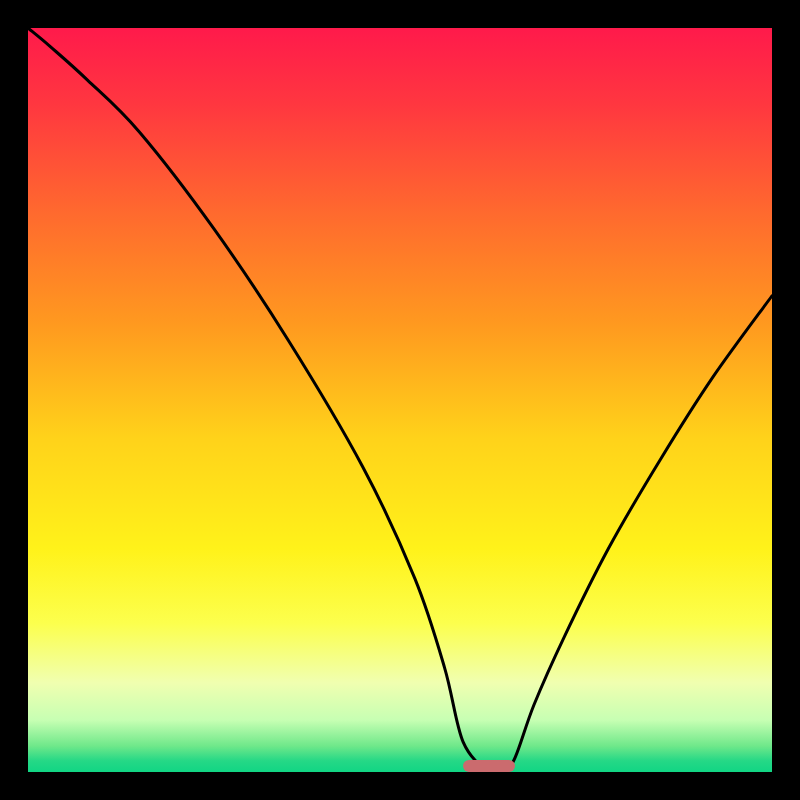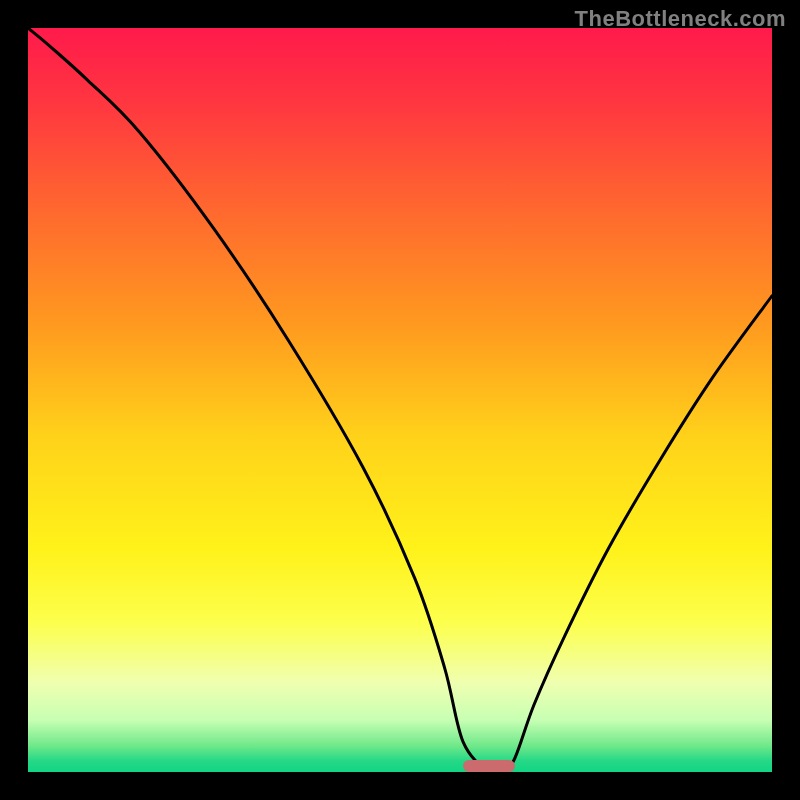--- a/index.html
+++ b/index.html
@@ -55,21 +55,20 @@
     height: 12px;
     background: #cb6b6e;
     border-radius: 6px;
   }
 </style>
 </head>
 <body>
 
 <div class="frame">
 
-  <div class="watermark">TheBottleneck.com</div>
 
   <div class="plot">
     <svg class="gradient" viewBox="0 0 744 744" preserveAspectRatio="none">
       <defs>
         <linearGradient id="bg-grad" x1="0" y1="0" x2="0" y2="1">
             <stop offset="0%" stop-color="#ff1a4b"></stop>
             <stop offset="10%" stop-color="#ff3640"></stop>
             <stop offset="25%" stop-color="#ff6a2e"></stop>
             <stop offset="40%" stop-color="#ff9a1f"></stop>
             <stop offset="55.00000000000001%" stop-color="#ffd21a"></stop>

